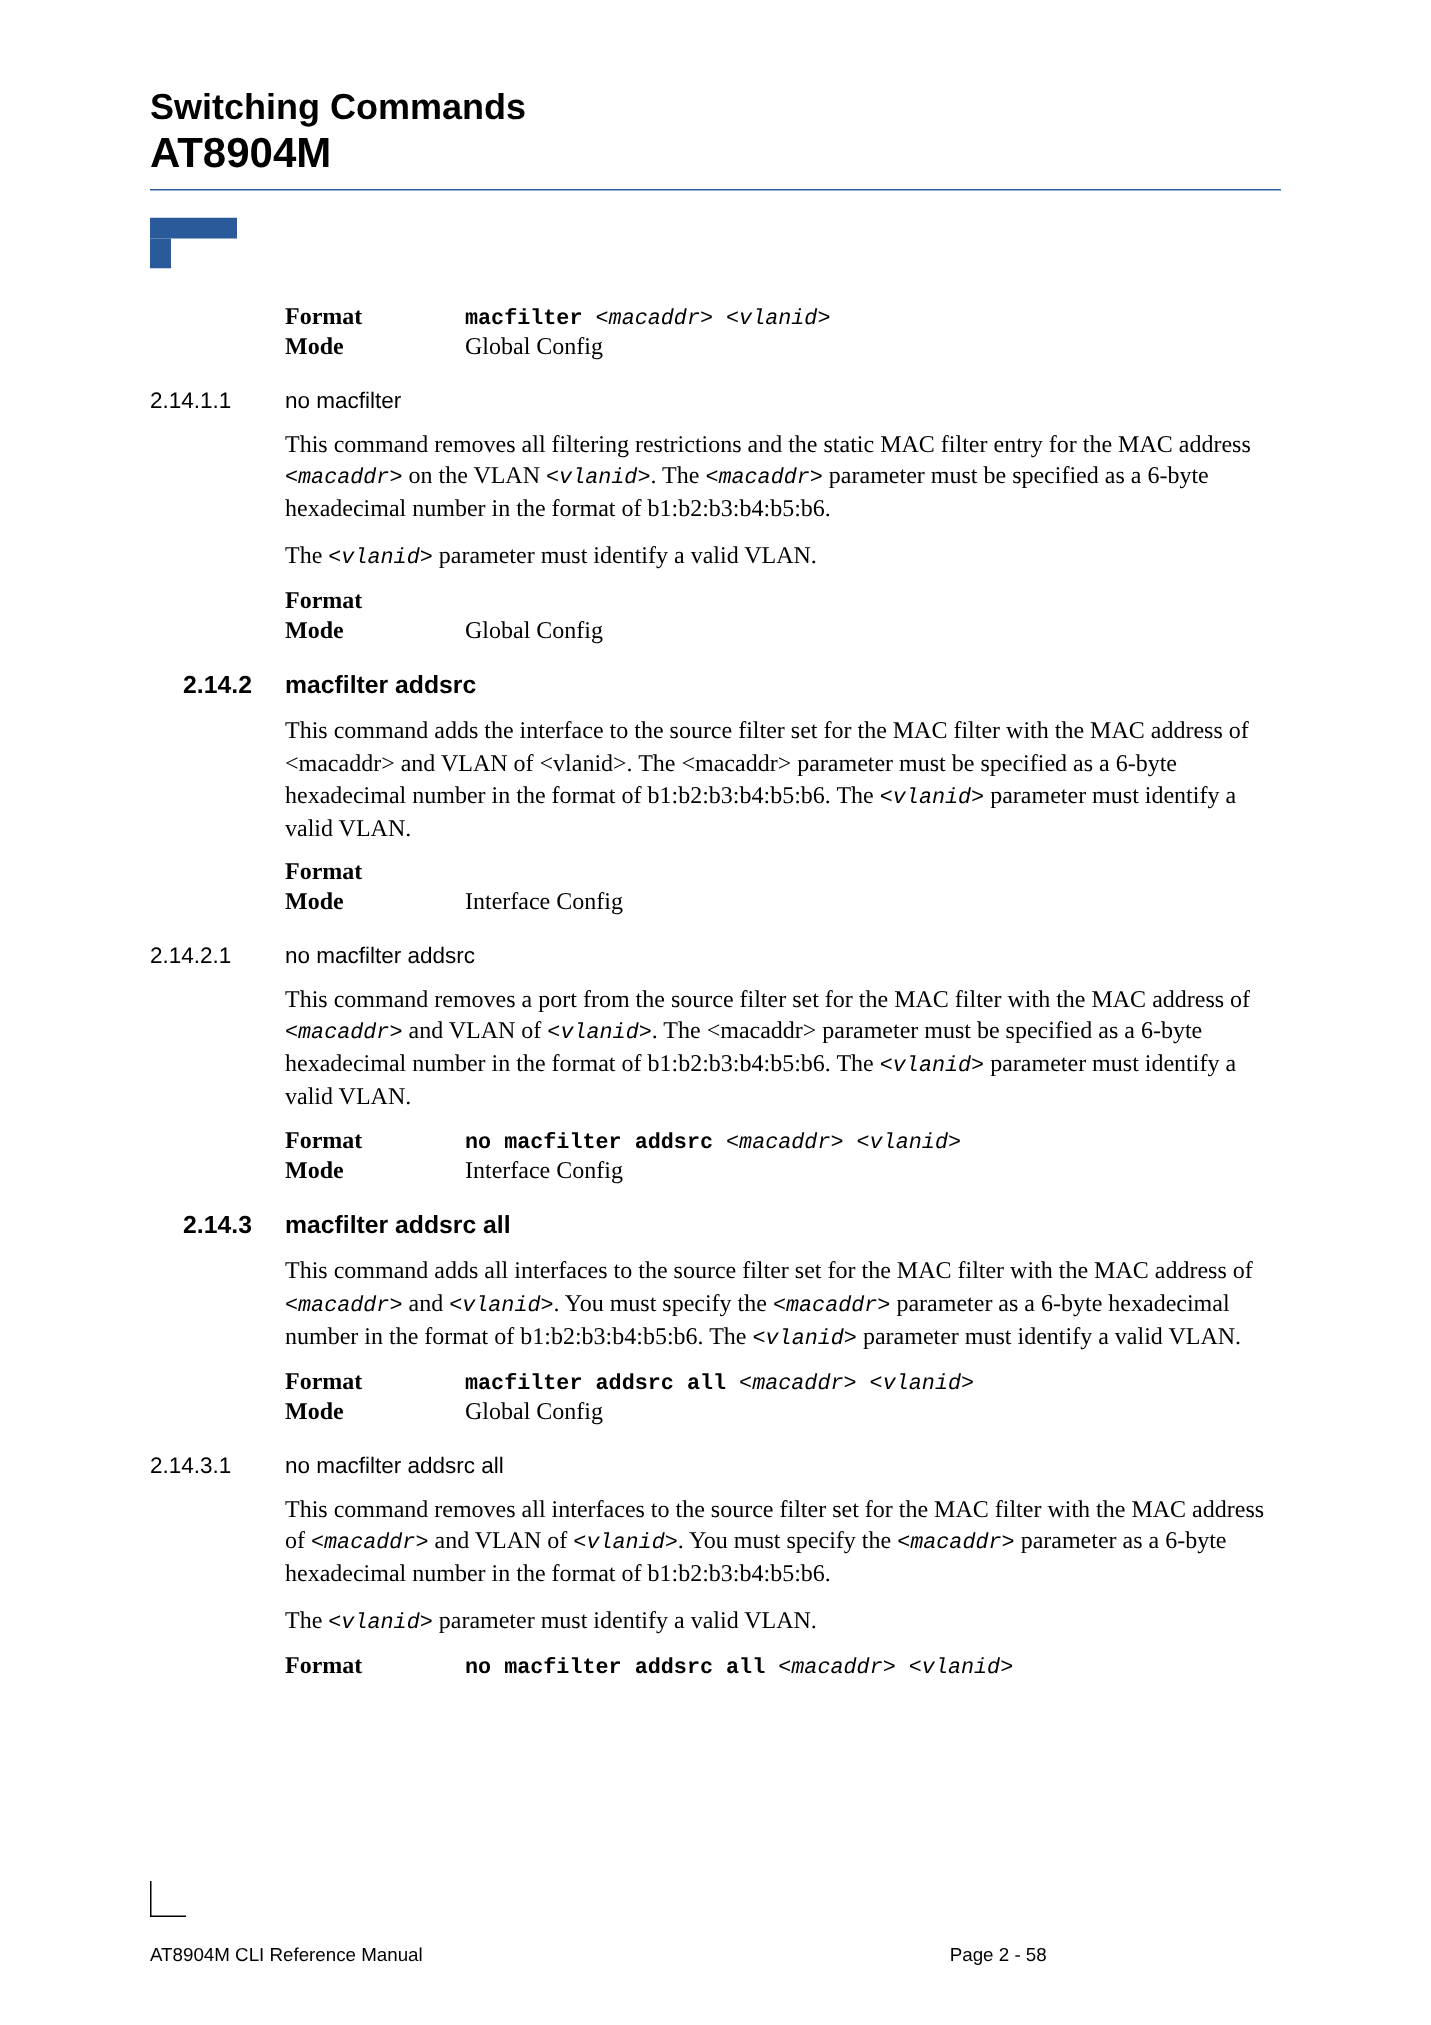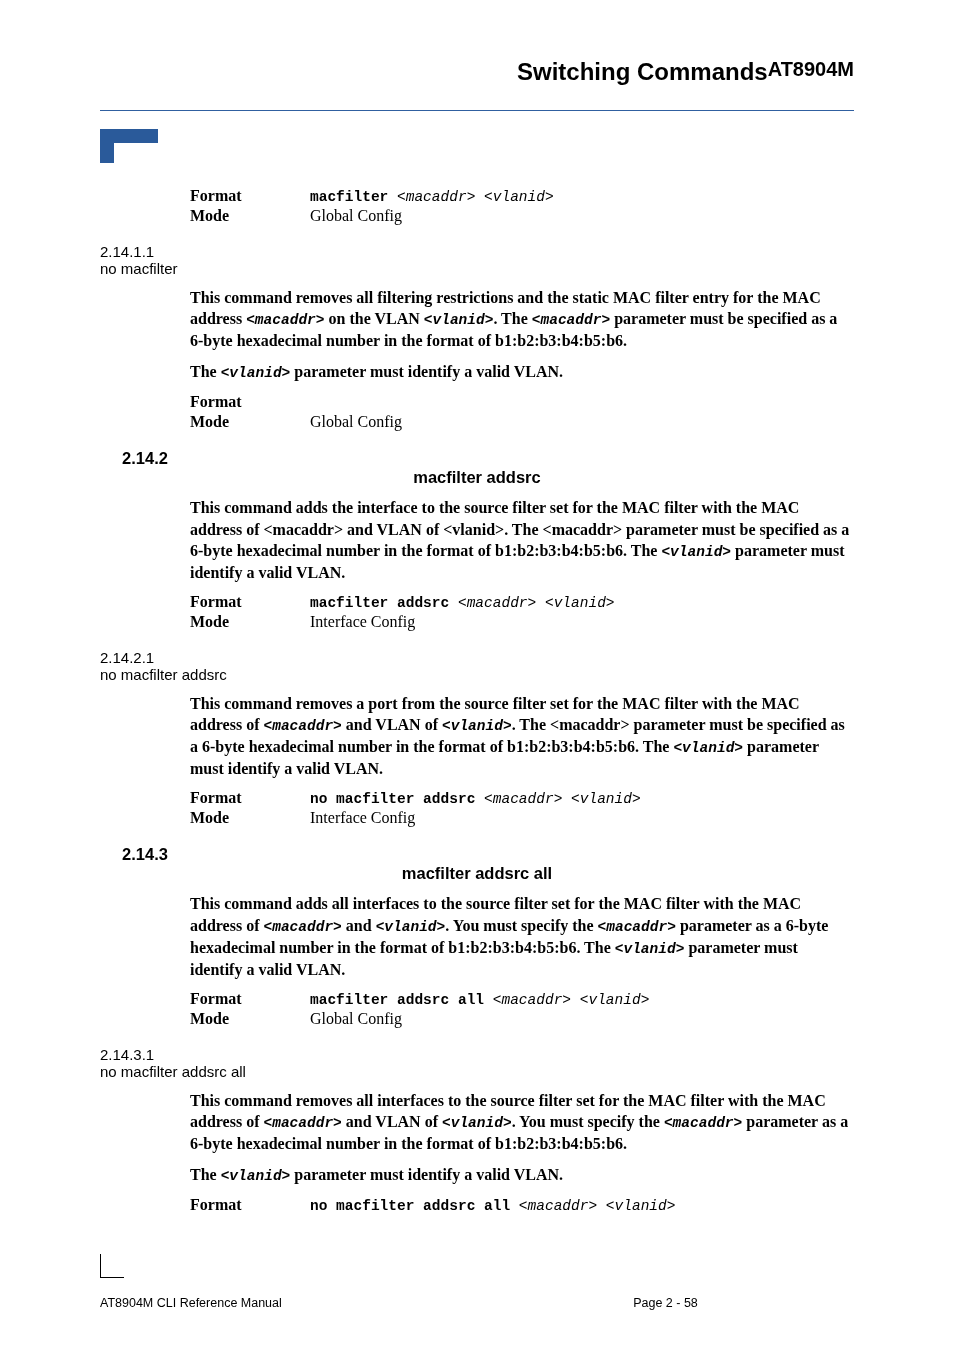--- a/index.html
+++ b/index.html
@@ -8,32 +8,33 @@
       height: 1350px;
       font-family: 'Times New Roman', Times, serif;
       font-size: 16px;
       color: #000;
       background: #fff;
       position: relative;
       padding: 58px 0 0 0;
     }
     .page-header {
       display: flex;
-      justify-content: flex-end;
+      justify-content: flex-start;
       padding: 0 100px 0 100px;
-      margin-bottom: 24px;
+      margin-bottom: 8px;
+      flex-direction: column;
     }
     .header-left {
       font-family: Arial, Helvetica, sans-serif;
       font-size: 24px;
       font-weight: bold;
     }
     .header-right {
       font-family: Arial, Helvetica, sans-serif;
-      font-size: 20px;
+      font-size: 28px;
       font-weight: bold;
     }
     .header-rule {
       border: none;
       border-top: 1.5px solid #3060a0;
       margin: 0 100px 0 100px;
     }
     .logo-bar {
       margin: 18px 0 24px 100px;
     }
@@ -54,42 +55,40 @@
       flex-shrink: 0;
     }
     .defval {
       flex: 1;
     }
     .mono-bold { font-family: 'Courier New', Courier, monospace; font-size: 14.5px; font-weight: bold; }
     .mono-italic { font-family: 'Courier New', Courier, monospace; font-size: 14.5px; font-style: italic; }
     .sec-row {
       display: flex;
       margin: 18px 0 10px -90px;
-      flex-direction: column;
     }
     .sec-num {
       width: 90px;
       font-family: Arial, Helvetica, sans-serif;
       font-size: 15px;
       flex-shrink: 0;
     }
     .sec-title {
       font-family: Arial, Helvetica, sans-serif;
       font-size: 15px;
     }
     .sec-row.bold .sec-num, .sec-row.bold .sec-title {
       font-family: Arial, Helvetica, sans-serif;
       font-weight: bold;
       font-size: 16.5px;
       text-align: center;
     }
     .para {
       margin-bottom: 10px;
       line-height: 1.32;
-      font-weight: bold;
     }
     .footer {
       position: absolute;
       bottom: 40px;
       left: 100px;
       right: 100px;
       font-family: Arial, Helvetica, sans-serif;
       font-size: 12.5px;
       display: flex;
       align-items: flex-end;
@@ -152,21 +151,20 @@
   </div>
 
   <div class="sec-row bold">
     <span class="sec-num">2.14.2</span>
     <span class="sec-title">macfilter addsrc</span>
   </div>
   <p class="para"><span>This command adds the interface to the source filter set for the MAC filter with the MAC address of &lt;macaddr&gt; and VLAN of &lt;vlanid&gt;. The &lt;macaddr&gt; parameter must be specified as a 6-byte hexadecimal number in the format of b1:b2:b3:b4:b5:b6. The </span><span class="mono-italic">&lt;vlanid&gt;</span><span> parameter must identify a valid VLAN.</span></p>
   <div class="deflist">
     <div class="defrow">
       <span class="deflabel">Format</span>
-      <span class="defval"><span class="mono-bold">macfilter addsrc </span><span class="mono-italic">&lt;macaddr&gt; &lt;vlanid&gt;</span></span>
     </div>
     <div class="defrow">
       <span class="deflabel">Mode</span>
       <span class="defval">Interface Config</span>
     </div>
   </div>
 
   <div class="sec-row">
     <span class="sec-num">2.14.2.1</span>
     <span class="sec-title">no macfilter addsrc</span>

